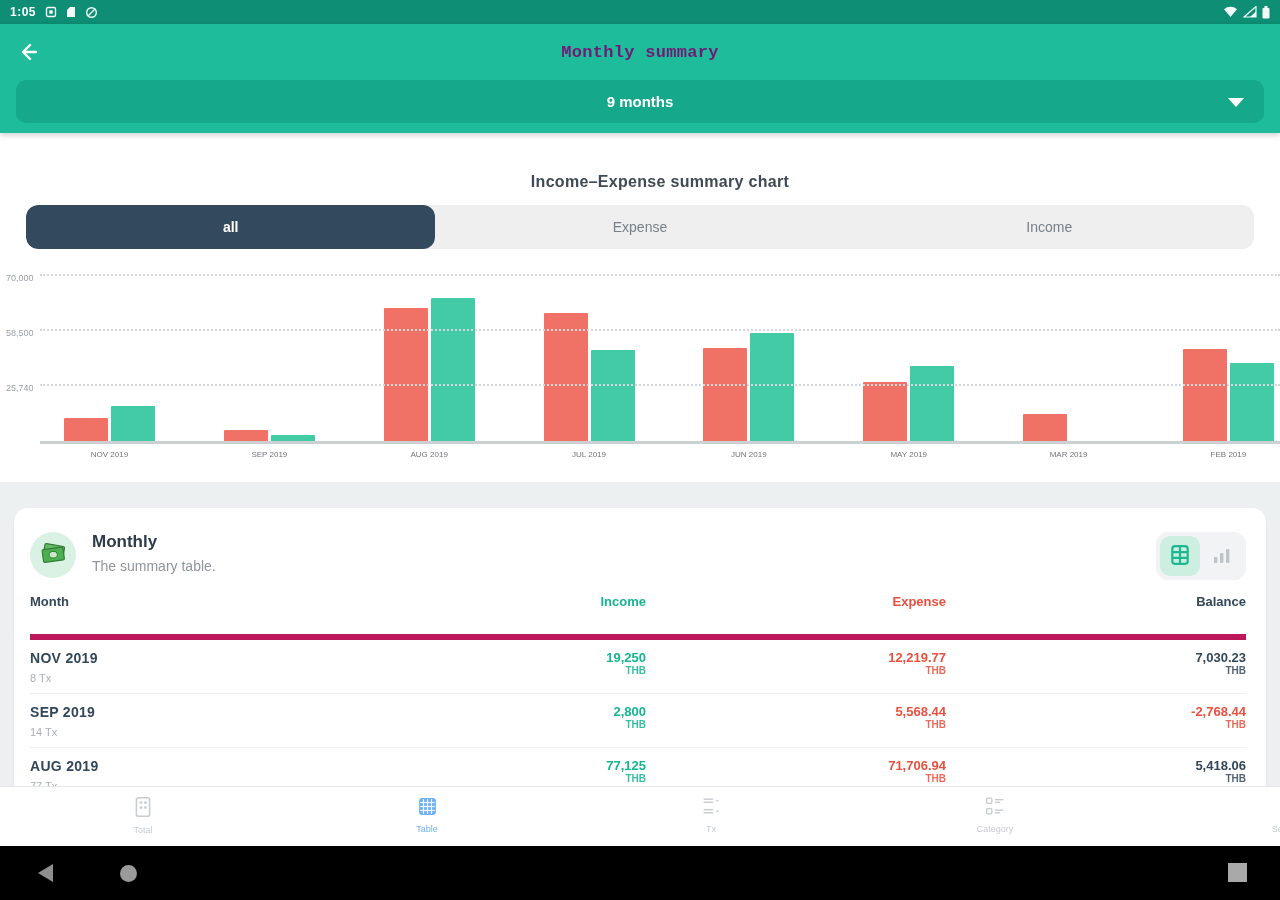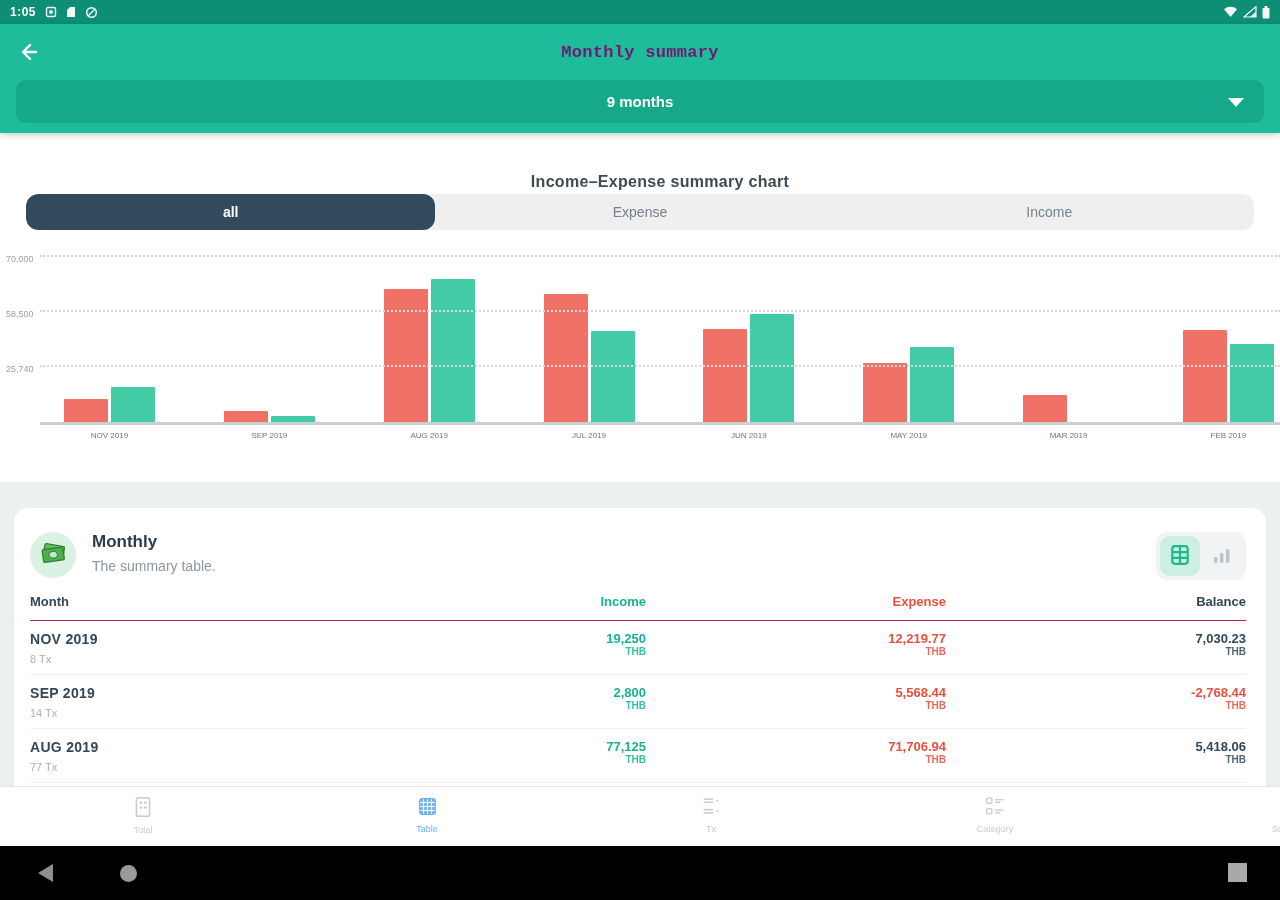--- a/index.html
+++ b/index.html
@@ -27,21 +27,21 @@
                 align-items:center; justify-content:center; position:relative;
                 color:#fff; font-weight:bold; font-size:15px; cursor:pointer; }
   .caret-down { position:absolute; right:20px; top:18px; width:0; height:0;
                 border-left:8px solid transparent; border-right:8px solid transparent;
                 border-top:9px solid #fff; }
 
   
   .content { background:#fff; padding-top:40px; height:349px; }
   .chart-title { text-align:center; font-size:16px; font-weight:bold;
                  color:#3f4a54; letter-spacing:.3px;padding-left:40px; }
-  .seg { margin:3px 26px 0; height:36px; background:#efefef; border-radius:12px;
+  .seg { margin:14px 26px 0; height:44px; background:#efefef; border-radius:12px;
          display:flex; overflow:hidden; }
   .seg-item { flex:1; display:flex; align-items:center; justify-content:center;
               font-size:14px; color:#75808a; border-radius:12px; cursor:pointer; }
   .seg-item.selected { background:#334a5e; color:#fff; font-weight:bold; }
 
   .chart { position:relative; height:205px; margin-top:20px; }
   .plot { position:absolute; left:40px; right:0; top:6px; bottom:30px;
           border-bottom:3px solid #cbd0d3; }
   .gridline { position:absolute; left:0; right:0; height:0;
               border-top:2px dotted #d4d8da; }
@@ -63,21 +63,21 @@
   .card-title { font-size:17px; font-weight:bold; color:#2f3b4a; }
   .card-sub { font-size:14px; color:#8d979e; margin-top:6px; }
   .view-toggle { background:#f1f3f4; border-radius:12px; padding:4px; display:flex;
                  gap:2px; margin-right:4px; }
   .vt-btn { width:40px; height:40px; border:none; background:none; border-radius:10px;
             display:flex; align-items:center; justify-content:center; cursor:pointer; }
   .vt-btn.active { background:#cdefe1; }
 
   .table { padding:14px 20px 0 16px; }
   .t-head, .t-row { display:grid; grid-template-columns:1fr 300px 300px 300px; }
-  .t-head { padding-bottom:11px; border-bottom:1px solid #be185d; }
+  .t-head { padding-bottom:25px; border-bottom:6px solid #be185d; }
   .th { font-size:13px; font-weight:bold; color:#33475a; }
   .th.r { text-align:right; }
   .th.income { color:#16b491; }
   .th.expense { color:#e8503f; }
   .t-row { padding:10px 0 9px; border-bottom:1px solid #eef1f2; }
   .cell-month .m { font-size:14px; font-weight:bold; color:#33475a; letter-spacing:.3px; }
   .cell-month .tx { font-size:11px; color:#a9b0b6; margin-top:6px; }
   .cell-val { text-align:right; }
   .cell-val .v { font-size:13px; font-weight:bold; }
   .cell-val .c { font-size:10px; font-weight:bold; opacity:.85; }

